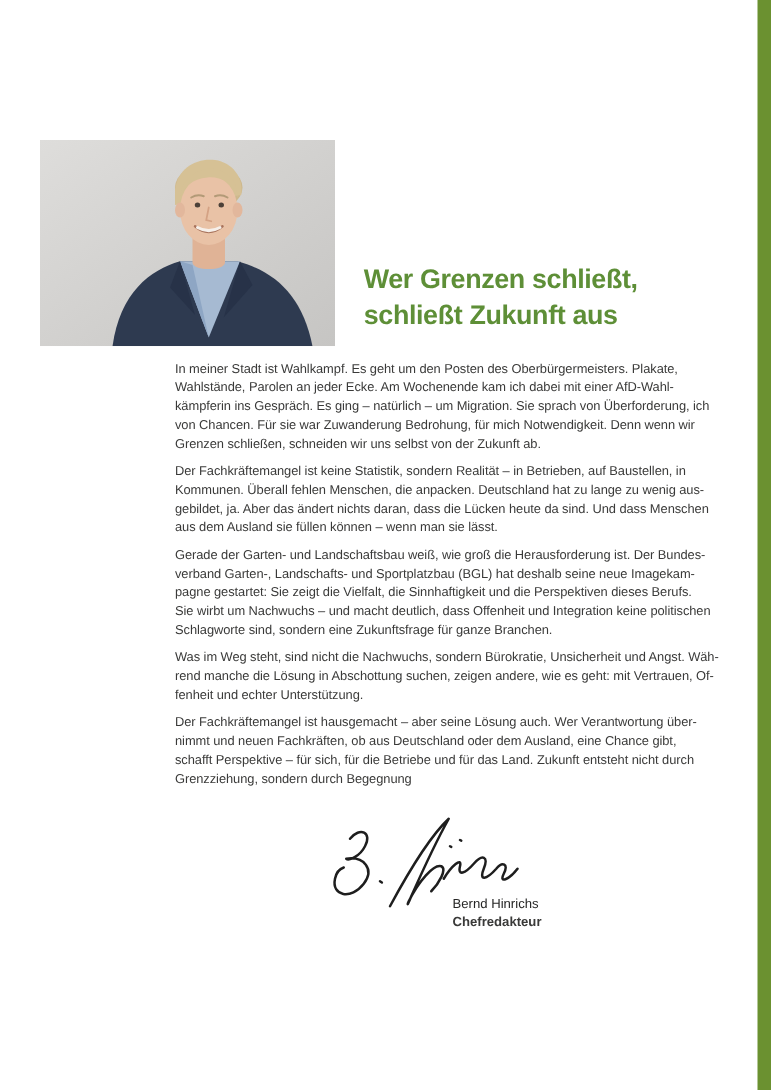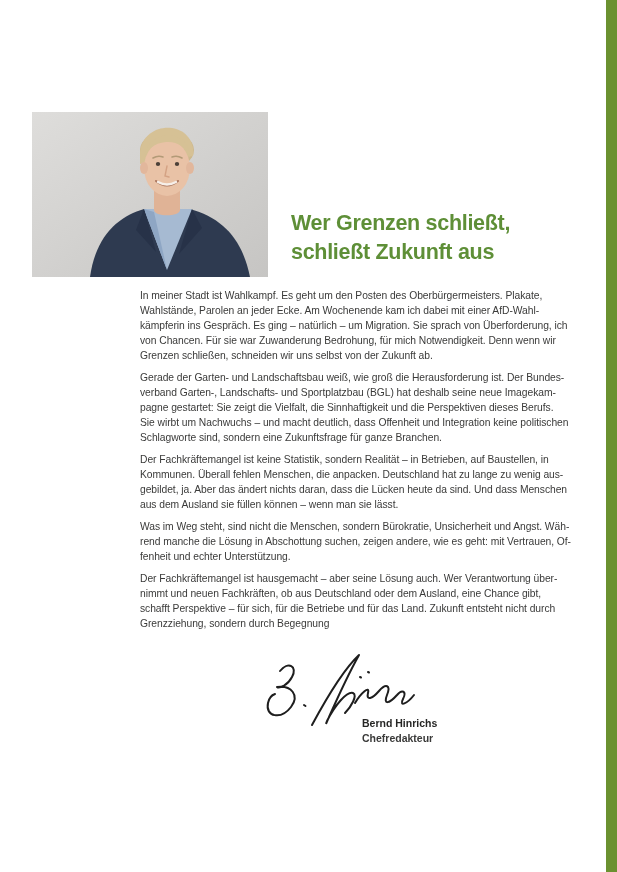--- a/index.html
+++ b/index.html
@@ -52,21 +52,21 @@
     white-space:pre-line;
   }
   
   .sig-scrawl{
     position:absolute;left:260px;top:649px;width:160px;height:82px;
   }
   .sig-block{
     position:absolute;left:362px;top:716px;
     font-size:10.5px;line-height:15px;color:#3a3a39;
   }
-  .sig-name{font-weight:700;color:#262625;}
+  .sig-name{font-weight:400;color:#262625;}
   .sig-title{font-weight:700;}
 </style>
 </head>
 <body>
 
 <div class="page">
 
 
   <div class="photo">
     <svg width="236" height="165" viewBox="0 0 236 165" xmlns="http://www.w3.org/2000/svg">
@@ -112,30 +112,30 @@
 
   <h1 class="headline">Wer Grenzen schließt,
 schließt Zukunft aus</h1>
 
   <div class="body-copy">
     <p>In meiner Stadt ist Wahlkampf. Es geht um den Posten des Oberbürgermeisters. Plakate,
 Wahlstände, Parolen an jeder Ecke. Am Wochenende kam ich dabei mit einer AfD-Wahl-
 kämpferin ins Gespräch. Es ging – natürlich – um Migration. Sie sprach von Überforderung, ich
 von Chancen. Für sie war Zuwanderung Bedrohung, für mich Notwendigkeit. Denn wenn wir
 Grenzen schließen, schneiden wir uns selbst von der Zukunft ab.</p>
+    <p>Der Fachkräftemangel ist keine Statistik, sondern Realität – in Betrieben, auf Baustellen, in
+Kommunen. Überall fehlen Menschen, die anpacken. Deutschland hat zu lange zu wenig aus-
+gebildet, ja. Aber das ändert nichts daran, dass die Lücken heute da sind. Und dass Menschen
+aus dem Ausland sie füllen können – wenn man sie lässt.</p>
     <p>Gerade der Garten- und Landschaftsbau weiß, wie groß die Herausforderung ist. Der Bundes-
 verband Garten-, Landschafts- und Sportplatzbau (BGL) hat deshalb seine neue Imagekam-
 pagne gestartet: Sie zeigt die Vielfalt, die Sinnhaftigkeit und die Perspektiven dieses Berufs.
 Sie wirbt um Nachwuchs – und macht deutlich, dass Offenheit und Integration keine politischen
 Schlagworte sind, sondern eine Zukunftsfrage für ganze Branchen.</p>
-    <p>Der Fachkräftemangel ist keine Statistik, sondern Realität – in Betrieben, auf Baustellen, in
-Kommunen. Überall fehlen Menschen, die anpacken. Deutschland hat zu lange zu wenig aus-
-gebildet, ja. Aber das ändert nichts daran, dass die Lücken heute da sind. Und dass Menschen
-aus dem Ausland sie füllen können – wenn man sie lässt.</p>
-    <p>Was im Weg steht, sind nicht die Menschen, sondern Bürokratie, Unsicherheit und Angst. Wäh-
+    <p>Was im Weg steht, sind nicht die Nachwuchs, sondern Bürokratie, Unsicherheit und Angst. Wäh-
 rend manche die Lösung in Abschottung suchen, zeigen andere, wie es geht: mit Vertrauen, Of-
 fenheit und echter Unterstützung.</p>
     <p>Der Fachkräftemangel ist hausgemacht – aber seine Lösung auch. Wer Verantwortung über-
 nimmt und neuen Fachkräften, ob aus Deutschland oder dem Ausland, eine Chance gibt,
 schafft Perspektive – für sich, für die Betriebe und für das Land. Zukunft entsteht nicht durch
 Grenzziehung, sondern durch Begegnung</p>
   </div>
 
   <svg class="sig-scrawl" viewBox="0 0 160 82" xmlns="http://www.w3.org/2000/svg">
     <g stroke="#1e1e1e" stroke-width="2" fill="none" stroke-linecap="round" stroke-linejoin="round">

